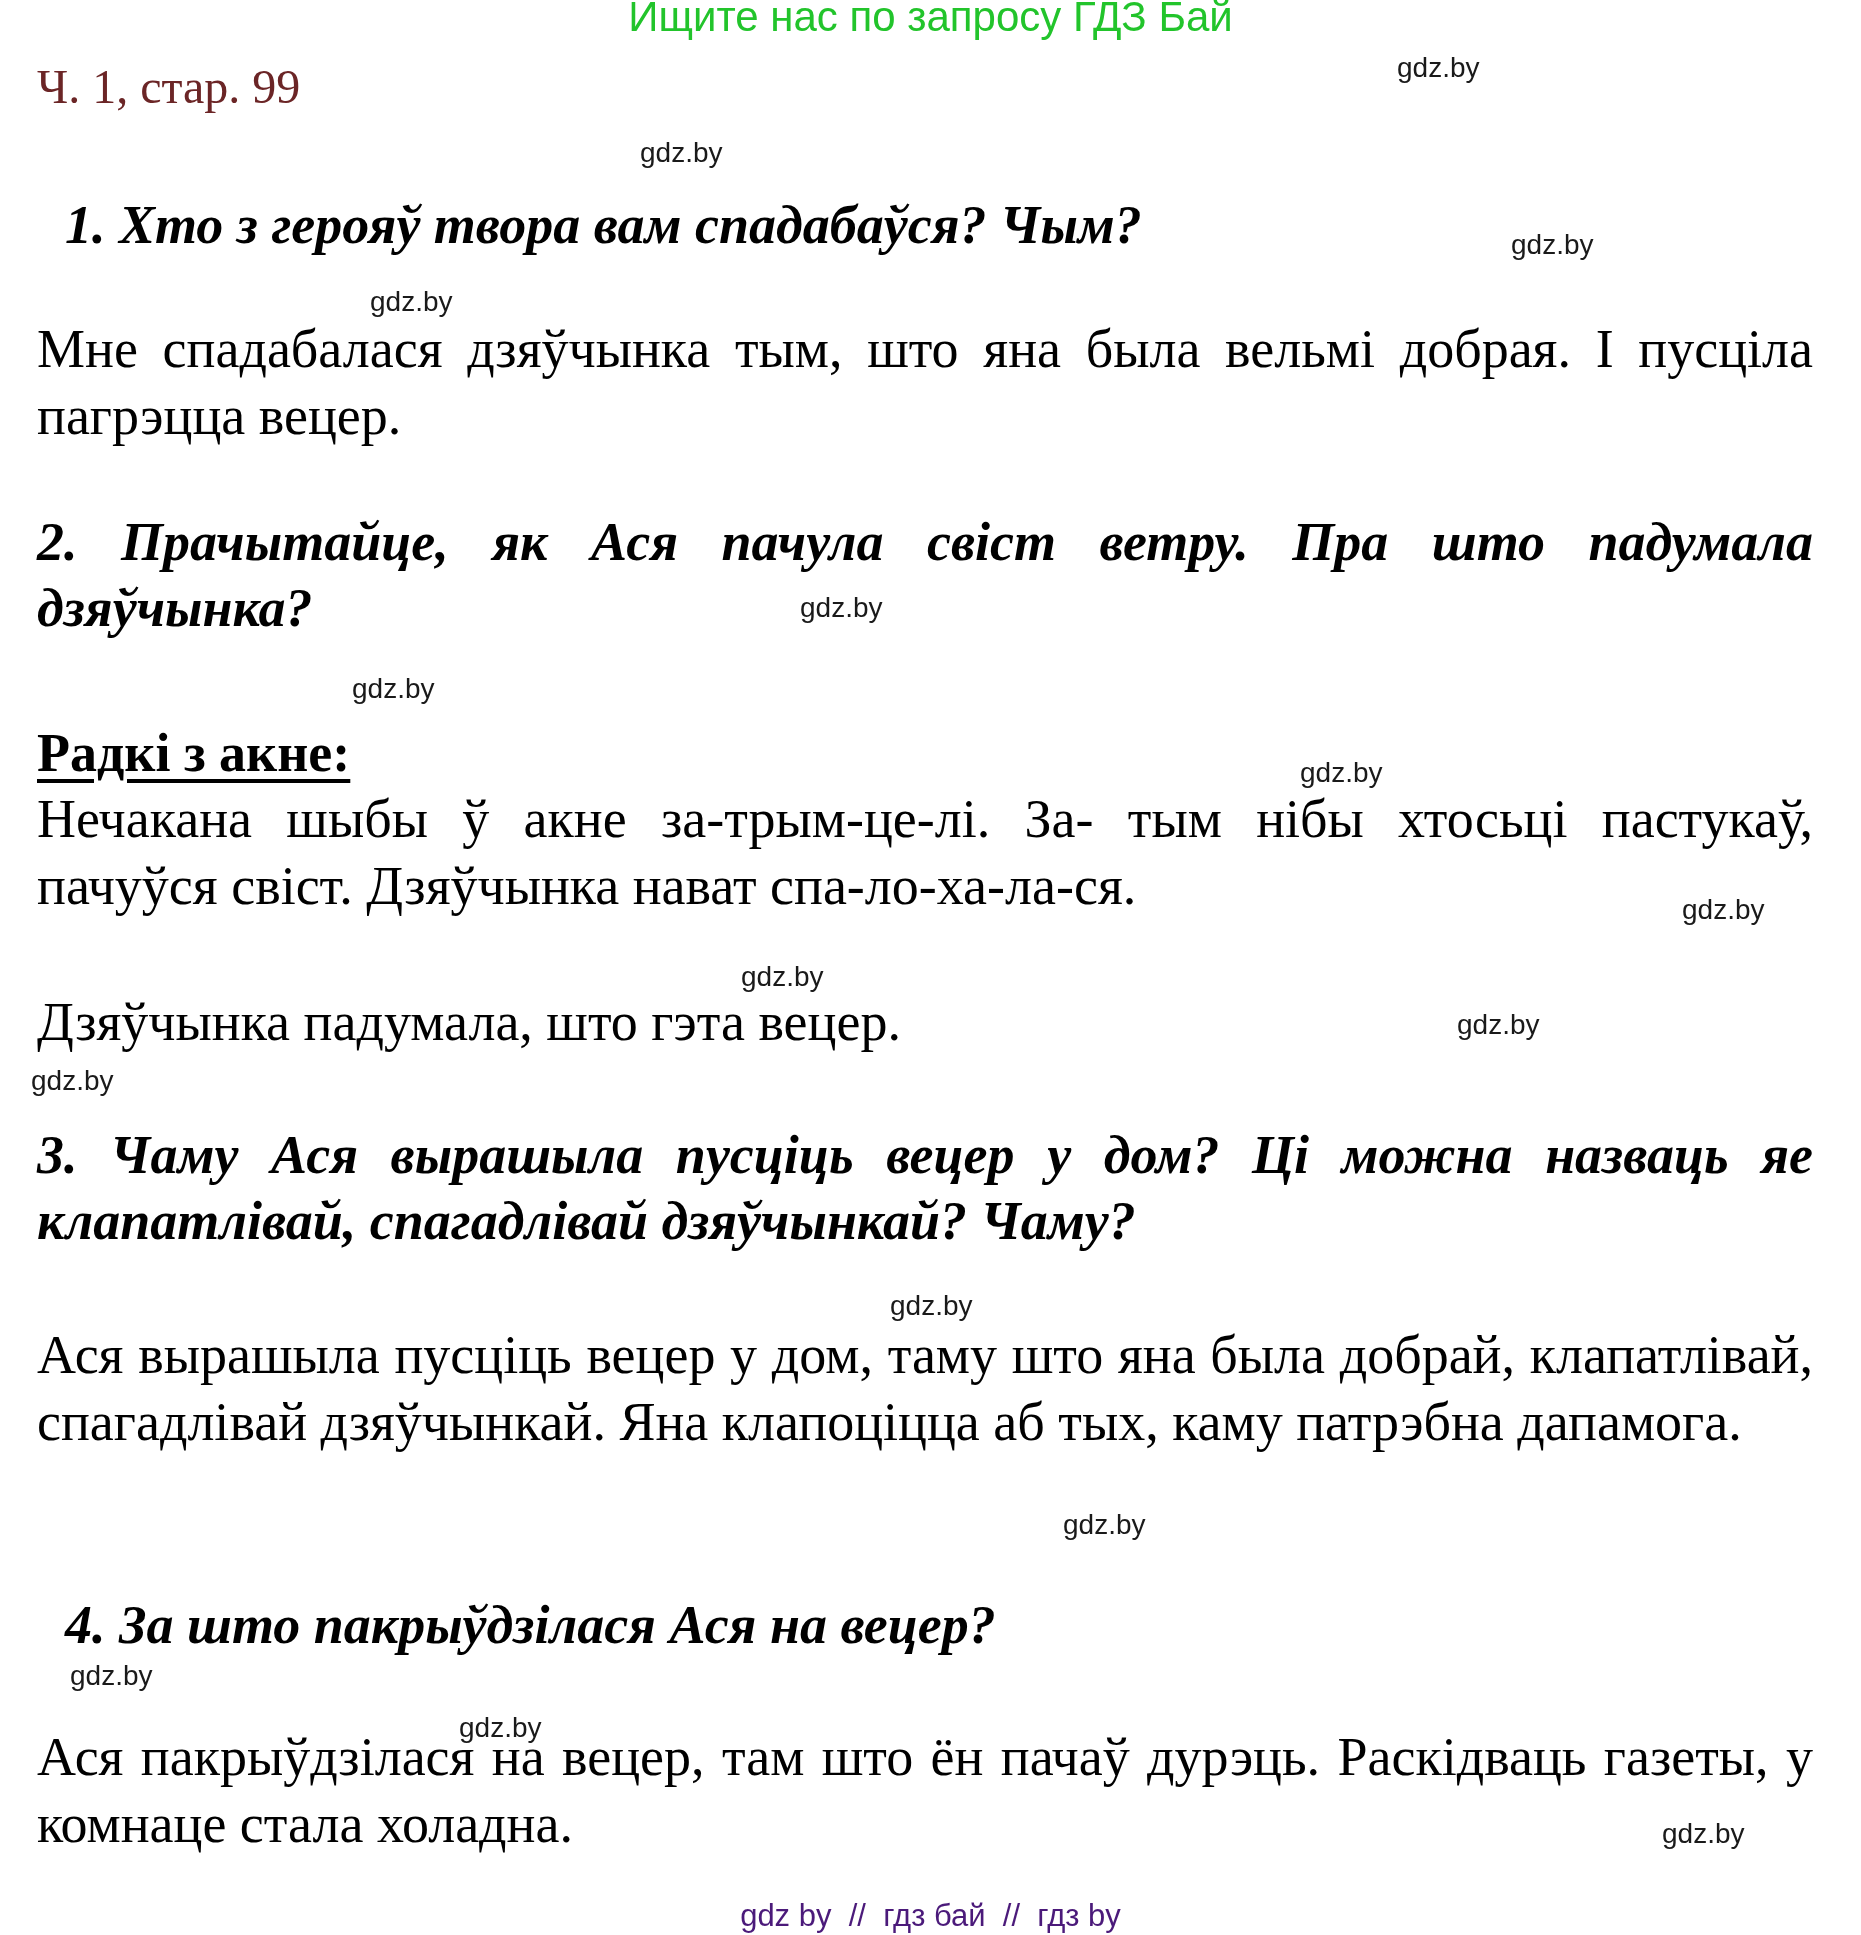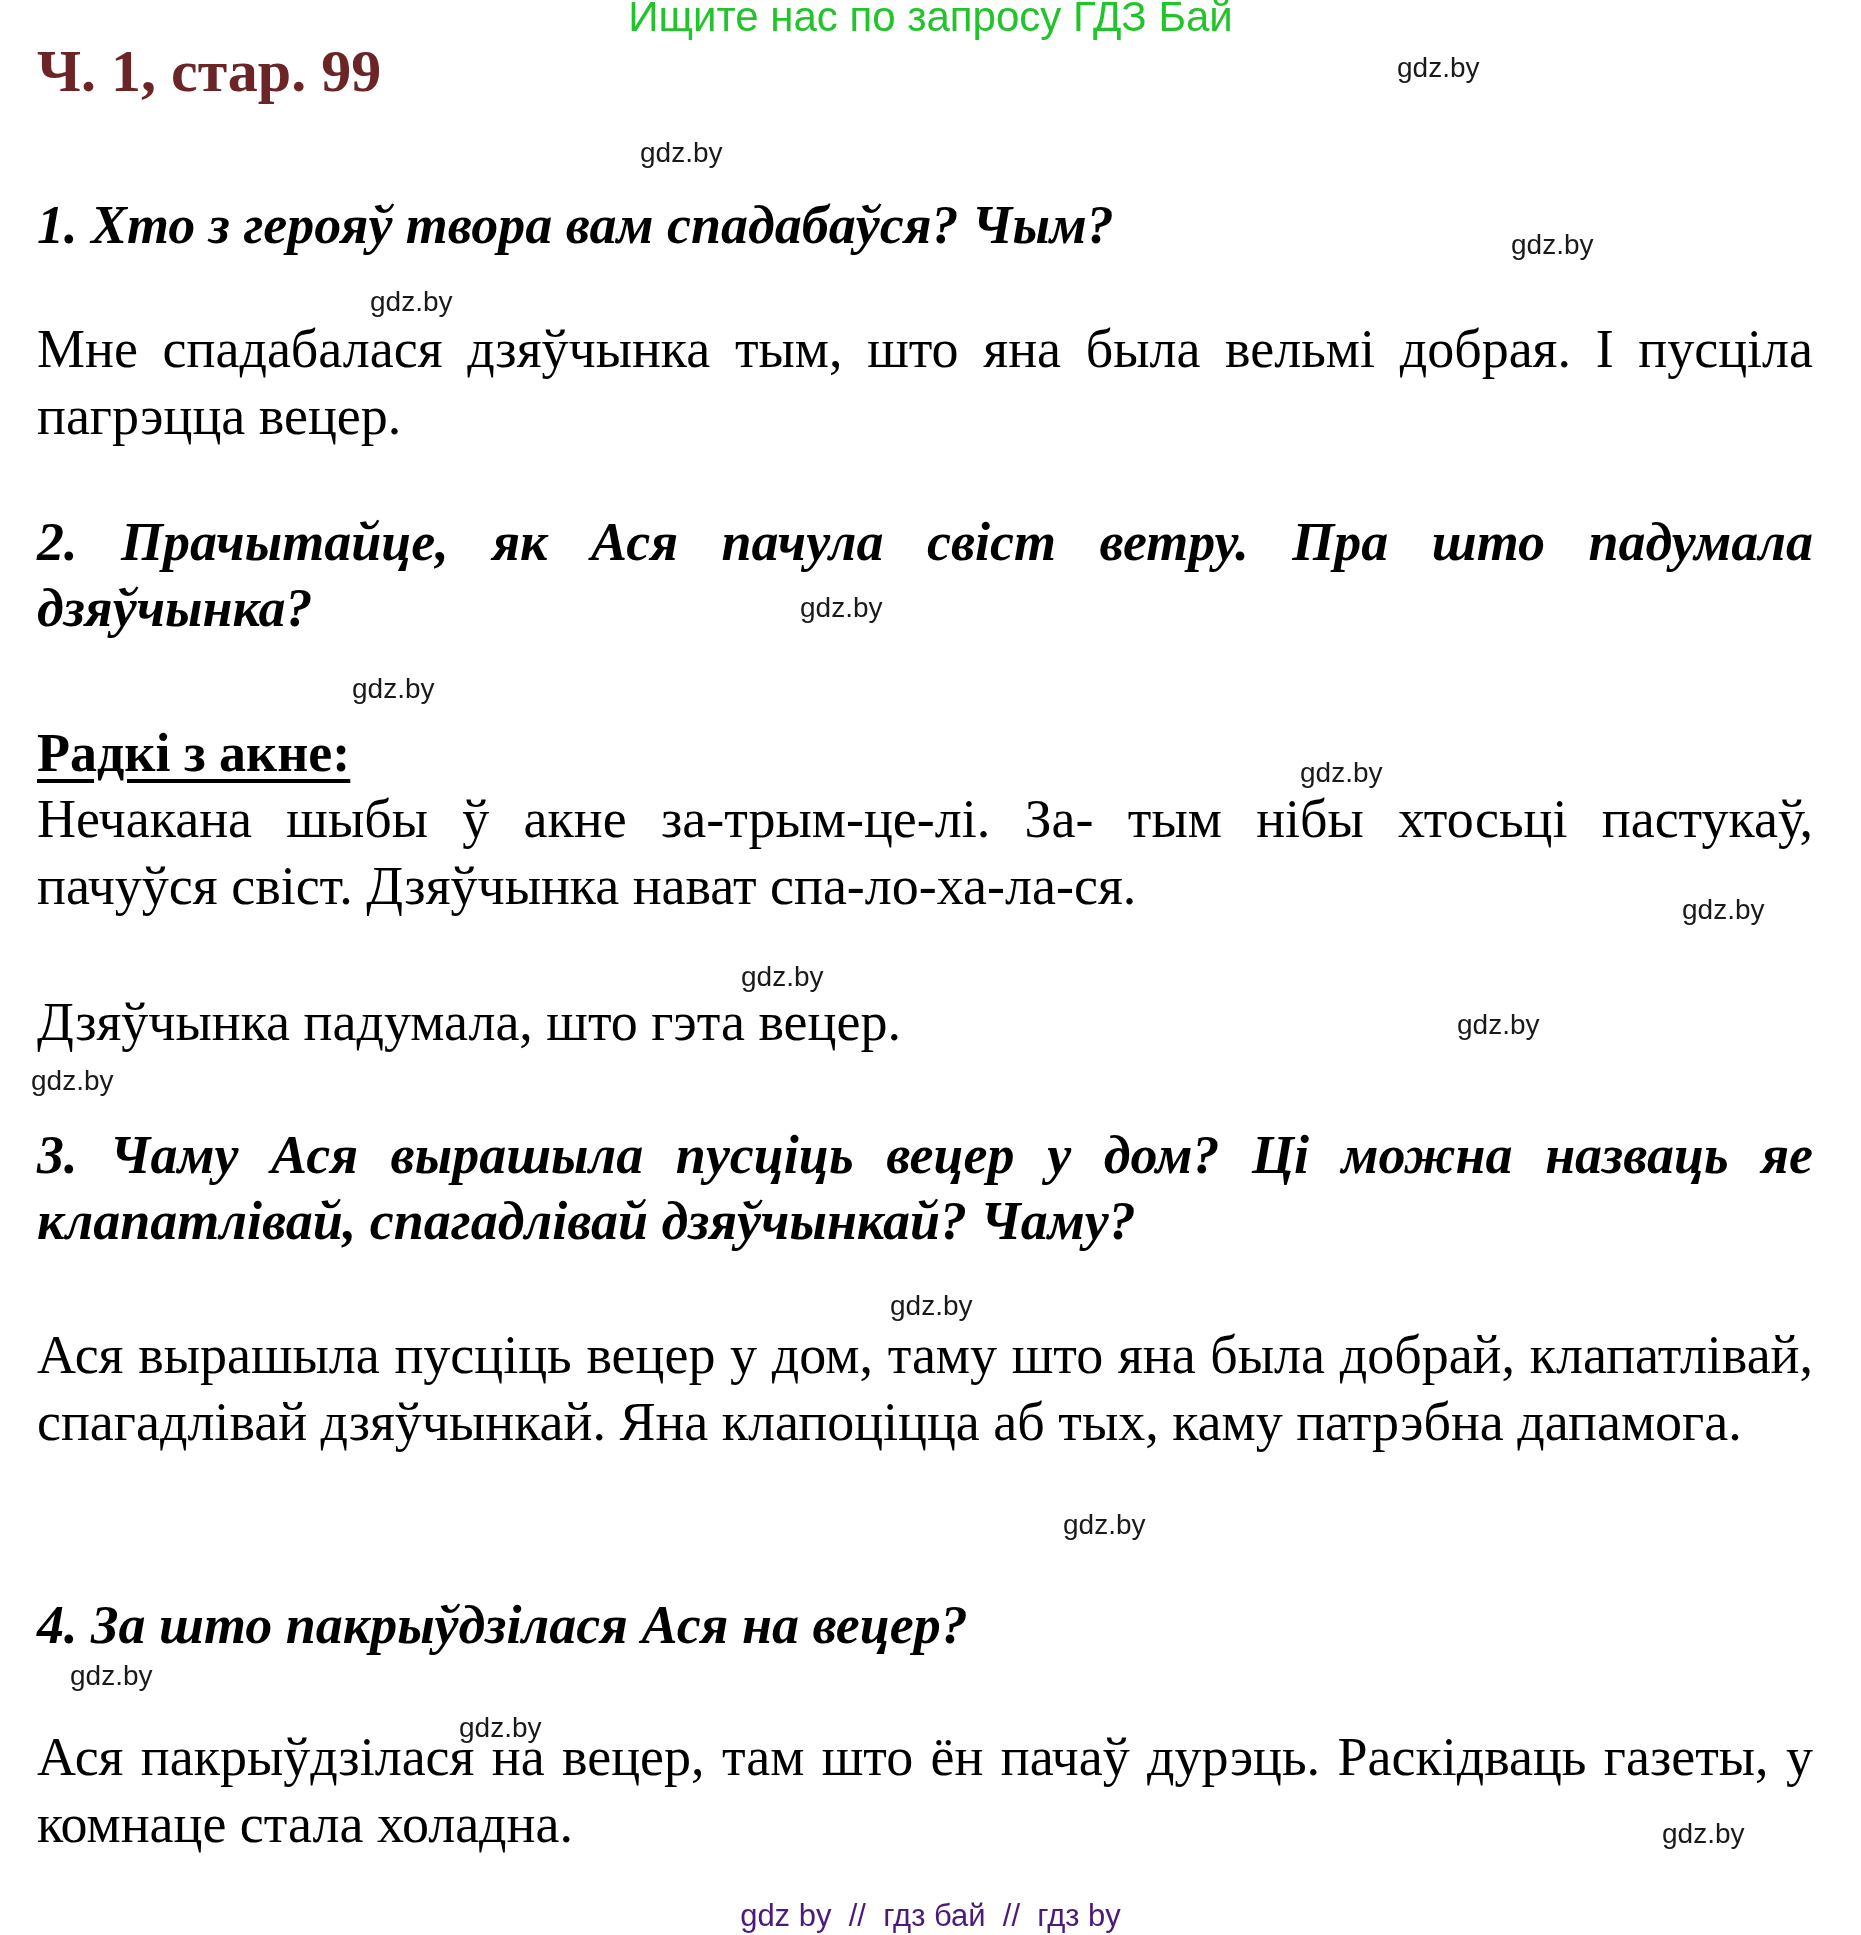--- a/index.html
+++ b/index.html
@@ -1,26 +1,26 @@
 <!DOCTYPE html>
 <html><head>
 <meta charset="utf-8">
 <style>
   html, body { margin: 0; padding: 0; background: #ffffff; }
   body { width: 1861px; height: 1935px; position: relative; overflow: hidden; }
   .abs { position: absolute; }
   .top-banner { left: 0; width: 1861px; top: 0; text-align: center; font-family: "Liberation Sans", sans-serif; font-size: 42px; line-height: 34px; color: #22c42b; }
-  .page-title { left: 37px; top: 36px; font-family: "Liberation Serif", serif; font-weight: bold; font-size: 60px; line-height: 70px; white-space: nowrap; }
+  .page-title { left: 37px; top: 52px; font-family: "Liberation Serif", serif; font-weight: normal; font-size: 48px; line-height: 70px; white-space: nowrap; }
   .q { left: 37px; width: 1776px; font-family: "Liberation Serif", serif; font-weight: bold; font-style: italic; font-size: 54px; line-height: 66px; text-align: justify; color: #000; }
   .a { left: 37px; width: 1776px; font-family: "Liberation Serif", serif; font-size: 54px; line-height: 67px; text-align: justify; color: #000; }
   .q, .a { text-align-last: left; }
   .sub { left: 37px; font-family: "Liberation Serif", serif; font-weight: bold; font-size: 54px; line-height: 67px; text-decoration: underline; text-decoration-thickness: 4px; text-underline-offset: 8px; white-space: nowrap; }
   .wm { font-family: "Liberation Sans", sans-serif; font-size: 28px; line-height: 32px; color: #1a1a1a; white-space: nowrap; }
   .footer { left: 0; width: 1861px; top: 1898px; text-align: center; font-family: "Liberation Sans", sans-serif; font-size: 31px; line-height: 36px; white-space: pre; }
-  .nowrap { white-space: nowrap; }
+  .nowrap { white-space: nowrap; margin-left: 28px; }
 </style>
 </head>
 <body>
 
 <div class="abs top-banner" style="color: rgb(34, 196, 43);">Ищите нас по запросу ГДЗ Бай</div>
 
 <div class="abs page-title" style="color: rgb(107, 37, 38);">Ч. 1, стар. 99</div>
 
 <div class="abs q nowrap" style="top:192px;">1.  Хто з герояў твора вам спадабаўся? Чым?</div>
 <div class="abs a" style="top:316px;">Мне спадабалася дзяўчынка тым, што яна была вельмі добрая. І пусціла пагрэцца вецер.</div>

